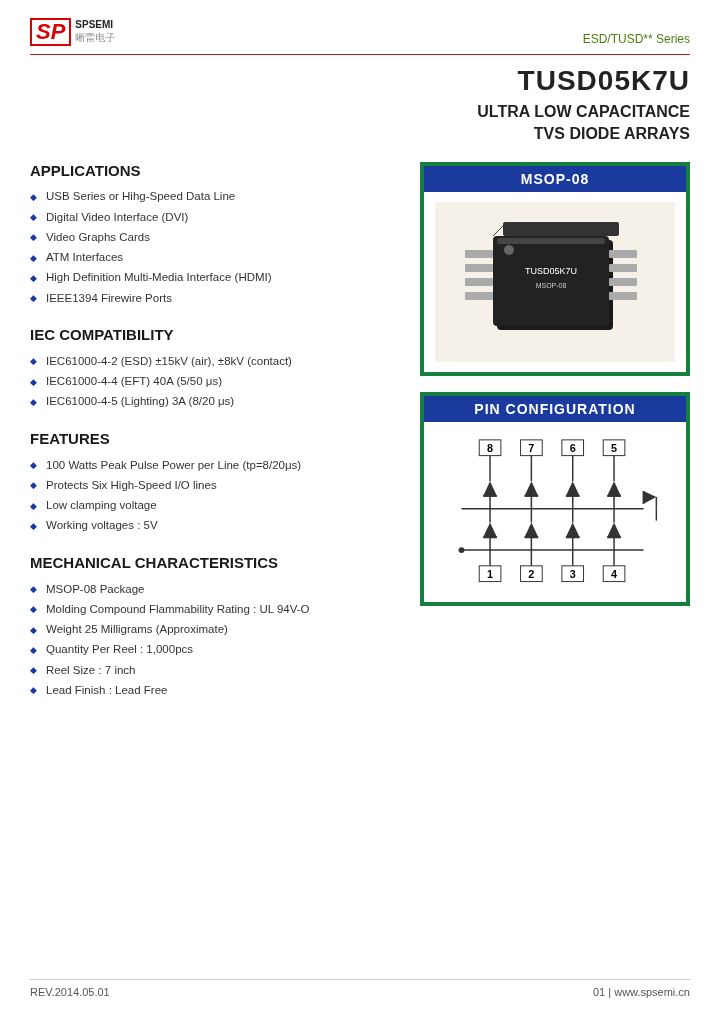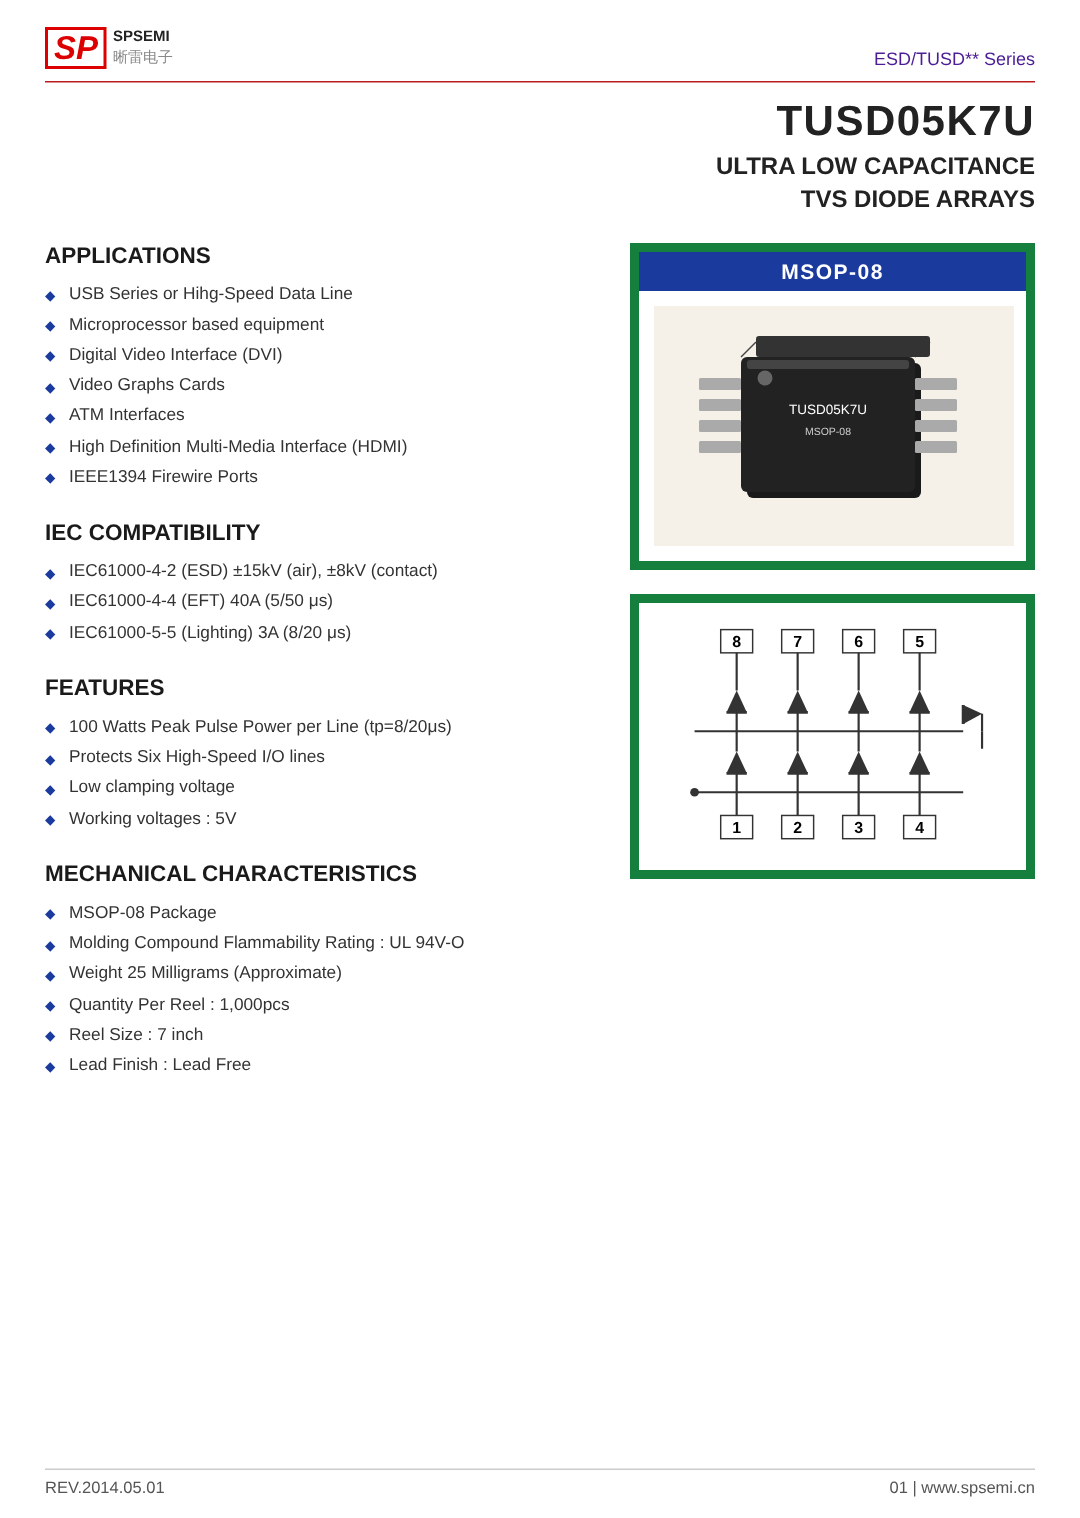--- a/index.html
+++ b/index.html
@@ -61,21 +61,21 @@
       line-height: 1.2;
     }
 
     .logo-cn {
       font-size: 10px;
       color: #555;
     }
 
     .header-series {
       font-size: 12px;
-      color: #4c1d95;
+      color: #4d7c0f;
       padding-top: 4px;
     }
 
     
     .title-section {
       text-align: right;
       margin-bottom: 16px;
     }
 
     .chip-model {
@@ -138,21 +138,21 @@
       content: "◆";
       position: absolute;
       left: 0;
       color: #1a3a9e;
       font-size: 9px;
       top: 4px;
     }
 
     
     .card {
-      border: 6px solid #15803d;
+      border: 4px solid #15803d;
       margin-bottom: 16px;
       background: #fff;
     }
 
     .card-header {
       background: #1a3a9e;
       color: #fff;
       font-size: 14px;
       font-weight: bold;
       text-align: center;
@@ -222,35 +222,34 @@
   </div>
 
   <div class="main-content">
 
     <div class="left-col">
 
       <div class="section">
         <div class="section-title">APPLICATIONS</div>
         <ul class="bullet-list">
           <li>USB Series or Hihg-Speed Data Line</li>
-          <li>Microprocessor based equipment</li>
           <li>Digital Video Interface (DVI)</li>
           <li>Video Graphs Cards</li>
           <li>ATM Interfaces</li>
           <li>High Definition Multi-Media Interface (HDMI)</li>
           <li>IEEE1394 Firewire Ports</li>
         </ul>
       </div>
 
       <div class="section">
         <div class="section-title">IEC COMPATIBILITY</div>
         <ul class="bullet-list">
           <li>IEC61000-4-2 (ESD) ±15kV (air), ±8kV (contact)</li>
           <li>IEC61000-4-4 (EFT) 40A (5/50 μs)</li>
-          <li>IEC61000-5-5 (Lighting) 3A (8/20 μs)</li>
+          <li>IEC61000-4-5 (Lighting) 3A (8/20 μs)</li>
         </ul>
       </div>
 
       <div class="section">
         <div class="section-title">FEATURES</div>
         <ul class="bullet-list">
           <li>100 Watts Peak Pulse Power per Line (tp=8/20μs)</li>
           <li>Protects Six High-Speed I/O lines</li>
           <li>Low clamping voltage</li>
           <li>Working voltages : 5V</li>
@@ -304,20 +303,21 @@
 
             <line x1="58" y1="34" x2="68" y2="24" stroke="#444" stroke-width="1"></line>
             <line x1="174" y1="34" x2="184" y2="24" stroke="#444" stroke-width="1"></line>
             <line x1="68" y1="24" x2="184" y2="24" stroke="#444" stroke-width="1"></line>
             <rect x="68" y="20" width="116" height="14" fill="#333" rx="2"></rect>
           </svg>
         </div>
       </div>
 
       <div class="card">
+        <div class="card-header">PIN CONFIGURATION</div>
         <div class="pin-config-body">
           
           <svg viewBox="0 0 250 160" width="100%" xmlns="http://www.w3.org/2000/svg">
 
             <rect width="250" height="160" fill="#fff"></rect>
 
             <rect x="48" y="8" width="22" height="16" fill="#fff" stroke="#333" stroke-width="1"></rect>
             <text x="59" y="20" text-anchor="middle" font-size="11" font-family="Arial" font-weight="bold">8</text>
             <rect x="90" y="8" width="22" height="16" fill="#fff" stroke="#333" stroke-width="1"></rect>
             <text x="101" y="20" text-anchor="middle" font-size="11" font-family="Arial" font-weight="bold">7</text>

